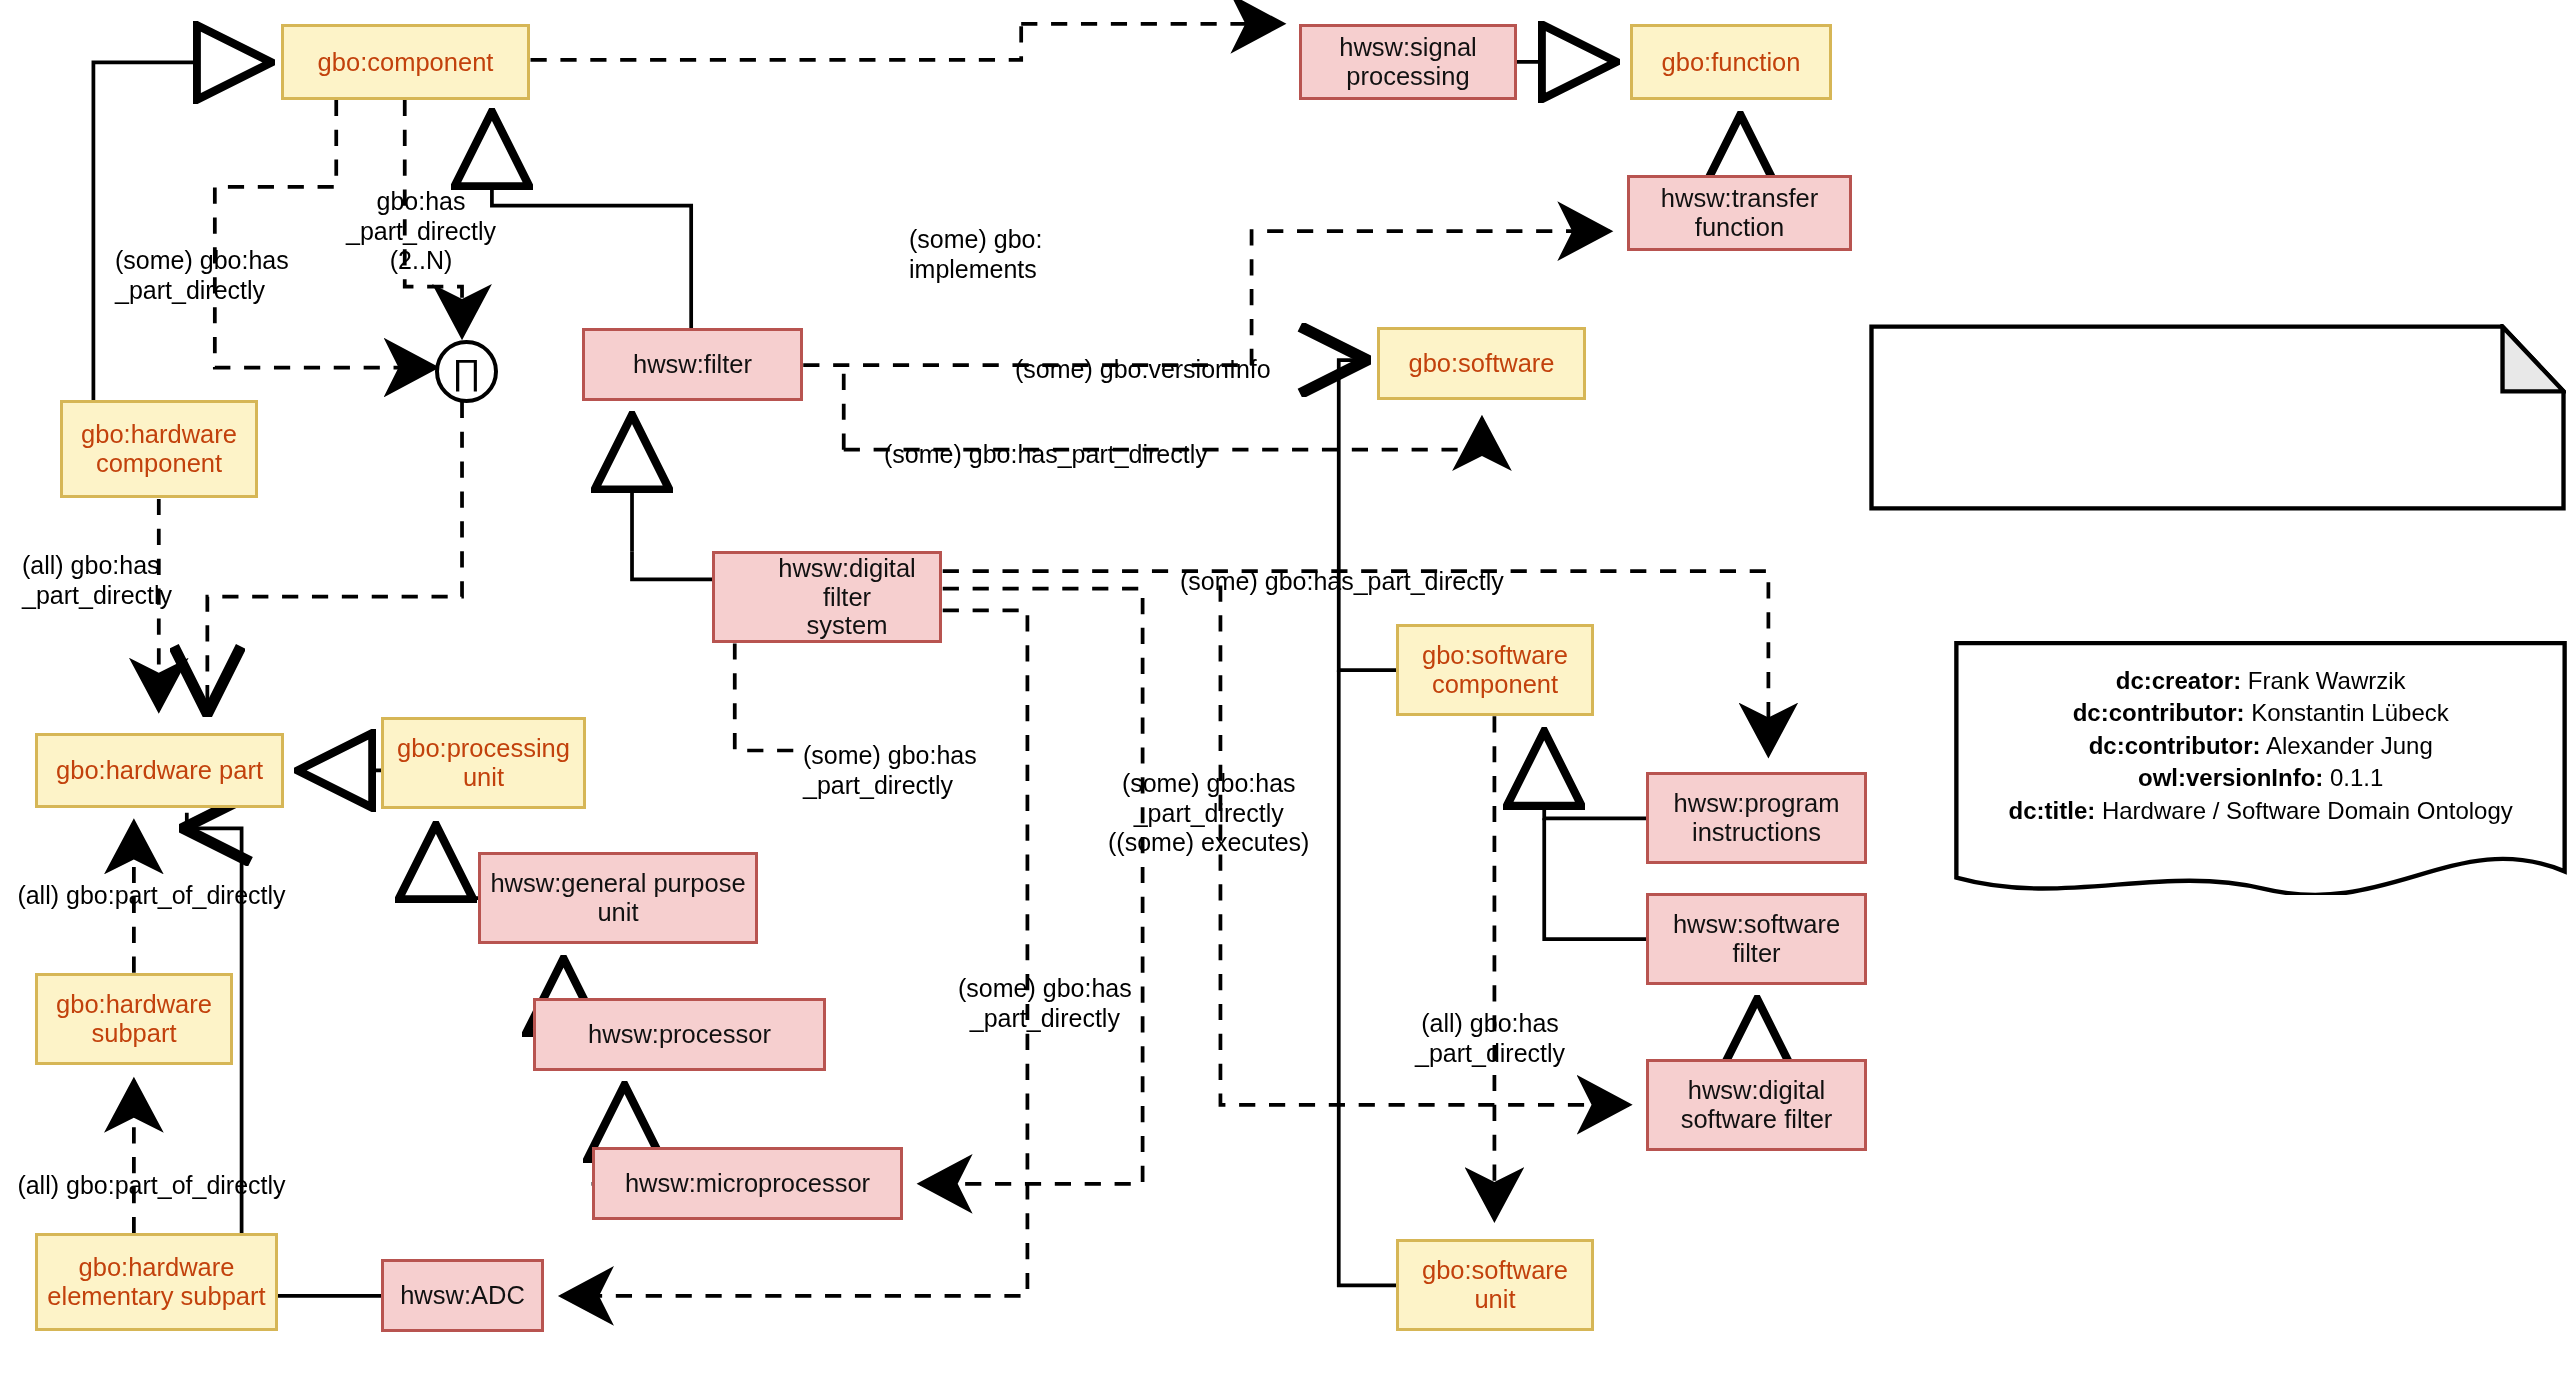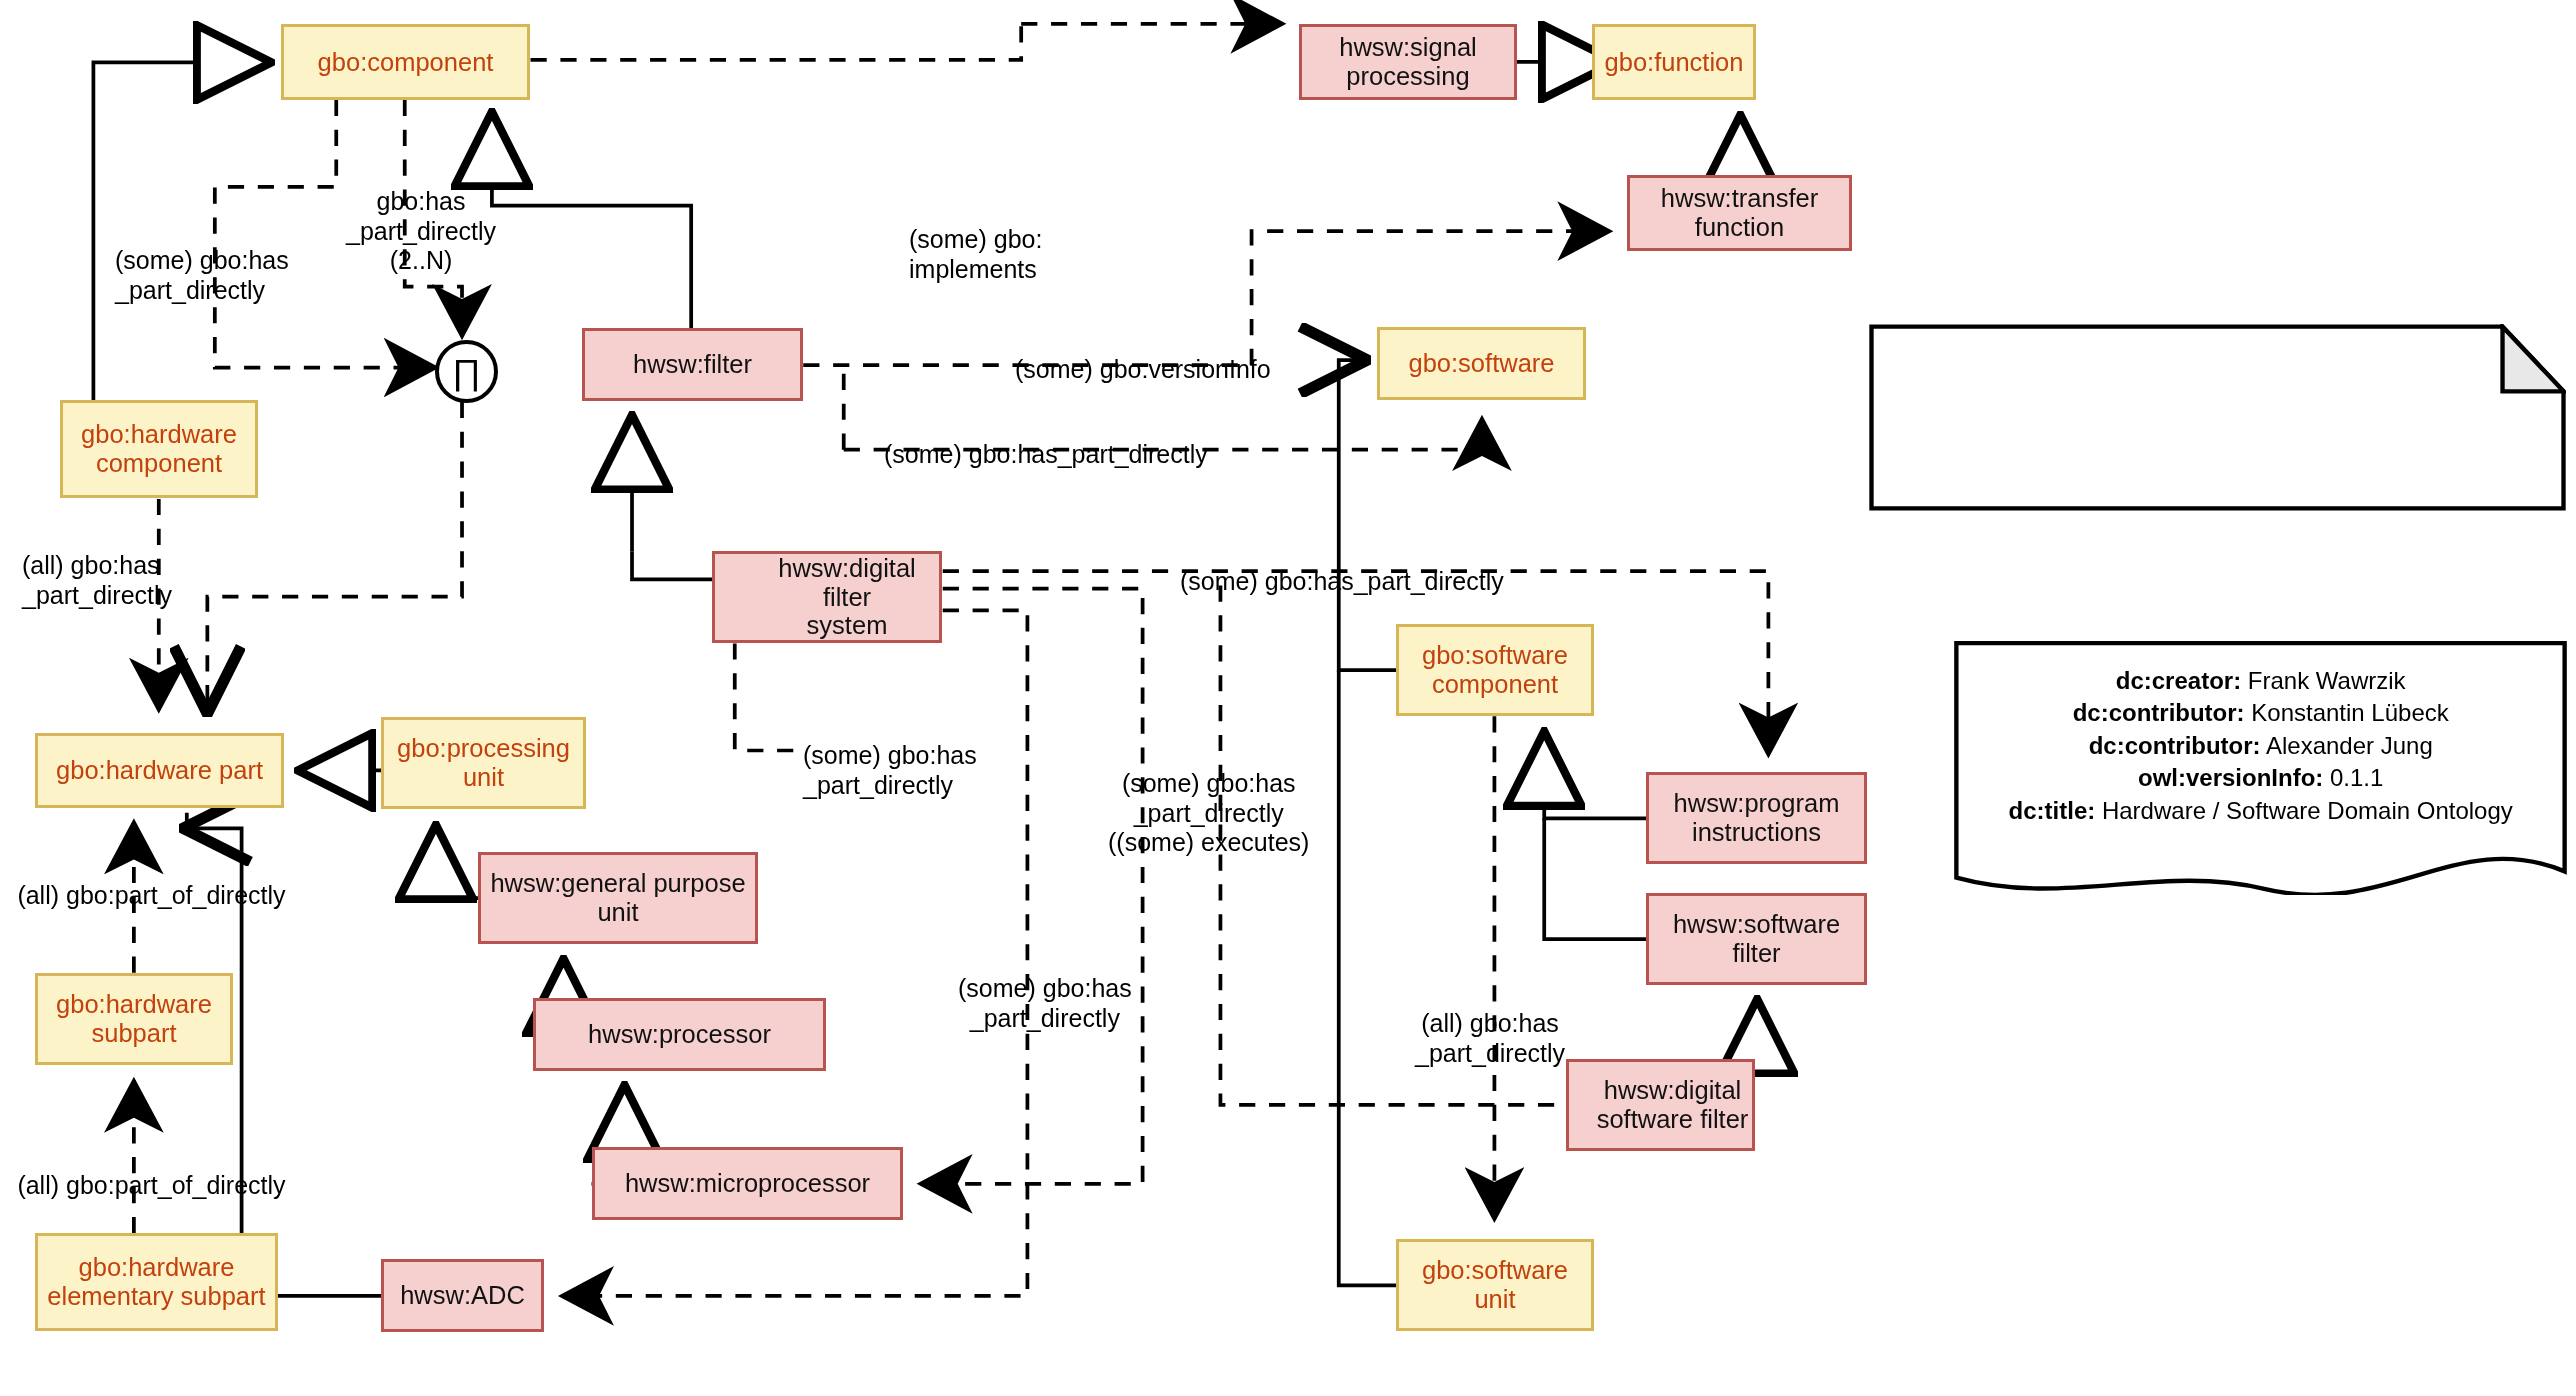--- a/index.html
+++ b/index.html
@@ -136,21 +136,21 @@
   </svg>
 
   <div id="nodes">
       <div class="node fsz n-gbo" style="left: 281px; top: 24px; width: 249px; height: 76px;">
         <span style="white-space: pre-line;">gbo:component</span>
       </div>
       <div class="node fsz n-hw" style="left: 1299px; top: 24px; width: 218px; height: 76px;">
         <span style="white-space: pre-line;">hwsw:signal
 processing</span>
       </div>
-      <div class="node fsz n-gbo" style="left: 1592px; top: 24px; width: 164px; height: 76px;">
+      <div class="node fsz n-gbo" style="left: 1630px; top: 24px; width: 202px; height: 76px;">
         <span style="white-space: pre-line;">gbo:function</span>
       </div>
       <div class="node fsz n-hw" style="left: 1627px; top: 175px; width: 225px; height: 76px;">
         <span style="white-space: pre-line;">hwsw:transfer
 function</span>
       </div>
       <div class="node fsz n-hw" style="left: 582px; top: 328px; width: 221px; height: 73px;">
         <span style="white-space: pre-line;">hwsw:filter</span>
       </div>
       <div class="node fsz n-gbo" style="left: 1377px; top: 327px; width: 209px; height: 73px;">
@@ -183,21 +183,21 @@
         <span style="white-space: pre-line;">hwsw:general purpose
 unit</span>
       </div>
       <div class="node fsz n-hw" style="left: 1646px; top: 893px; width: 221px; height: 92px;">
         <span style="white-space: pre-line;">hwsw:software
 filter</span>
       </div>
       <div class="node fsz n-hw" style="left: 533px; top: 998px; width: 293px; height: 73px;">
         <span style="white-space: pre-line;">hwsw:processor</span>
       </div>
-      <div class="node fsz n-hw" style="left: 1566px; top: 1059px; width: 189px; height: 92px; justify-content: flex-end;">
+      <div class="node fsz n-hw" style="left: 1646px; top: 1059px; width: 221px; height: 92px;">
         <span style="white-space: pre-line;">hwsw:digital
 software filter</span>
       </div>
       <div class="node fsz n-hw" style="left: 592px; top: 1147px; width: 311px; height: 73px;">
         <span style="white-space: pre-line;">hwsw:microprocessor</span>
       </div>
       <div class="node fsz n-gbo" style="left: 35px; top: 973px; width: 198px; height: 92px;">
         <span style="white-space: pre-line;">gbo:hardware
 subpart</span>
       </div>

